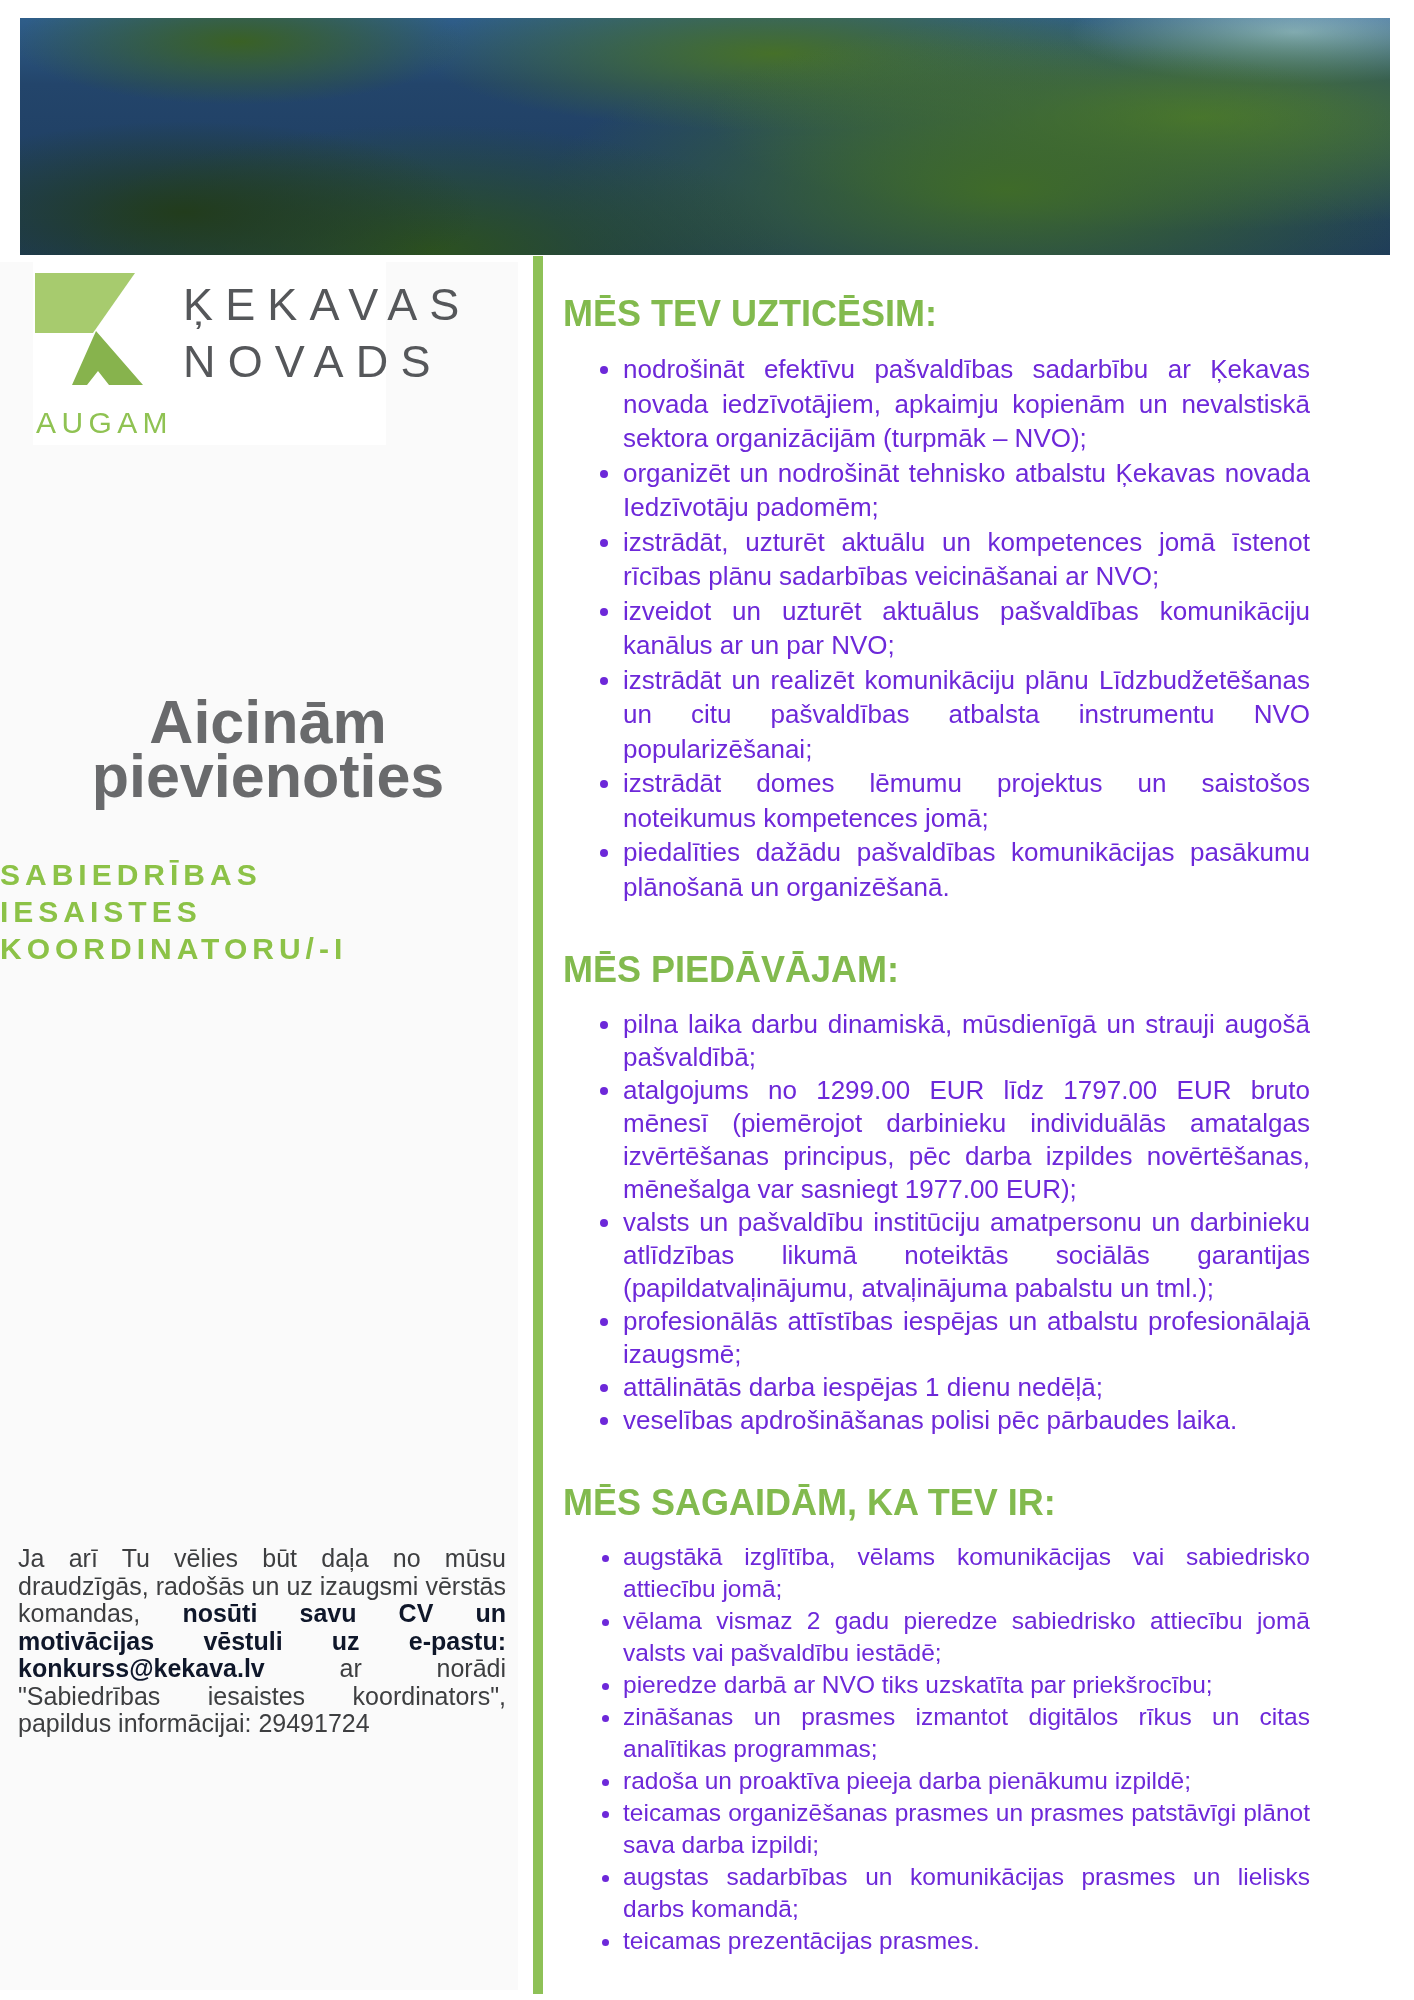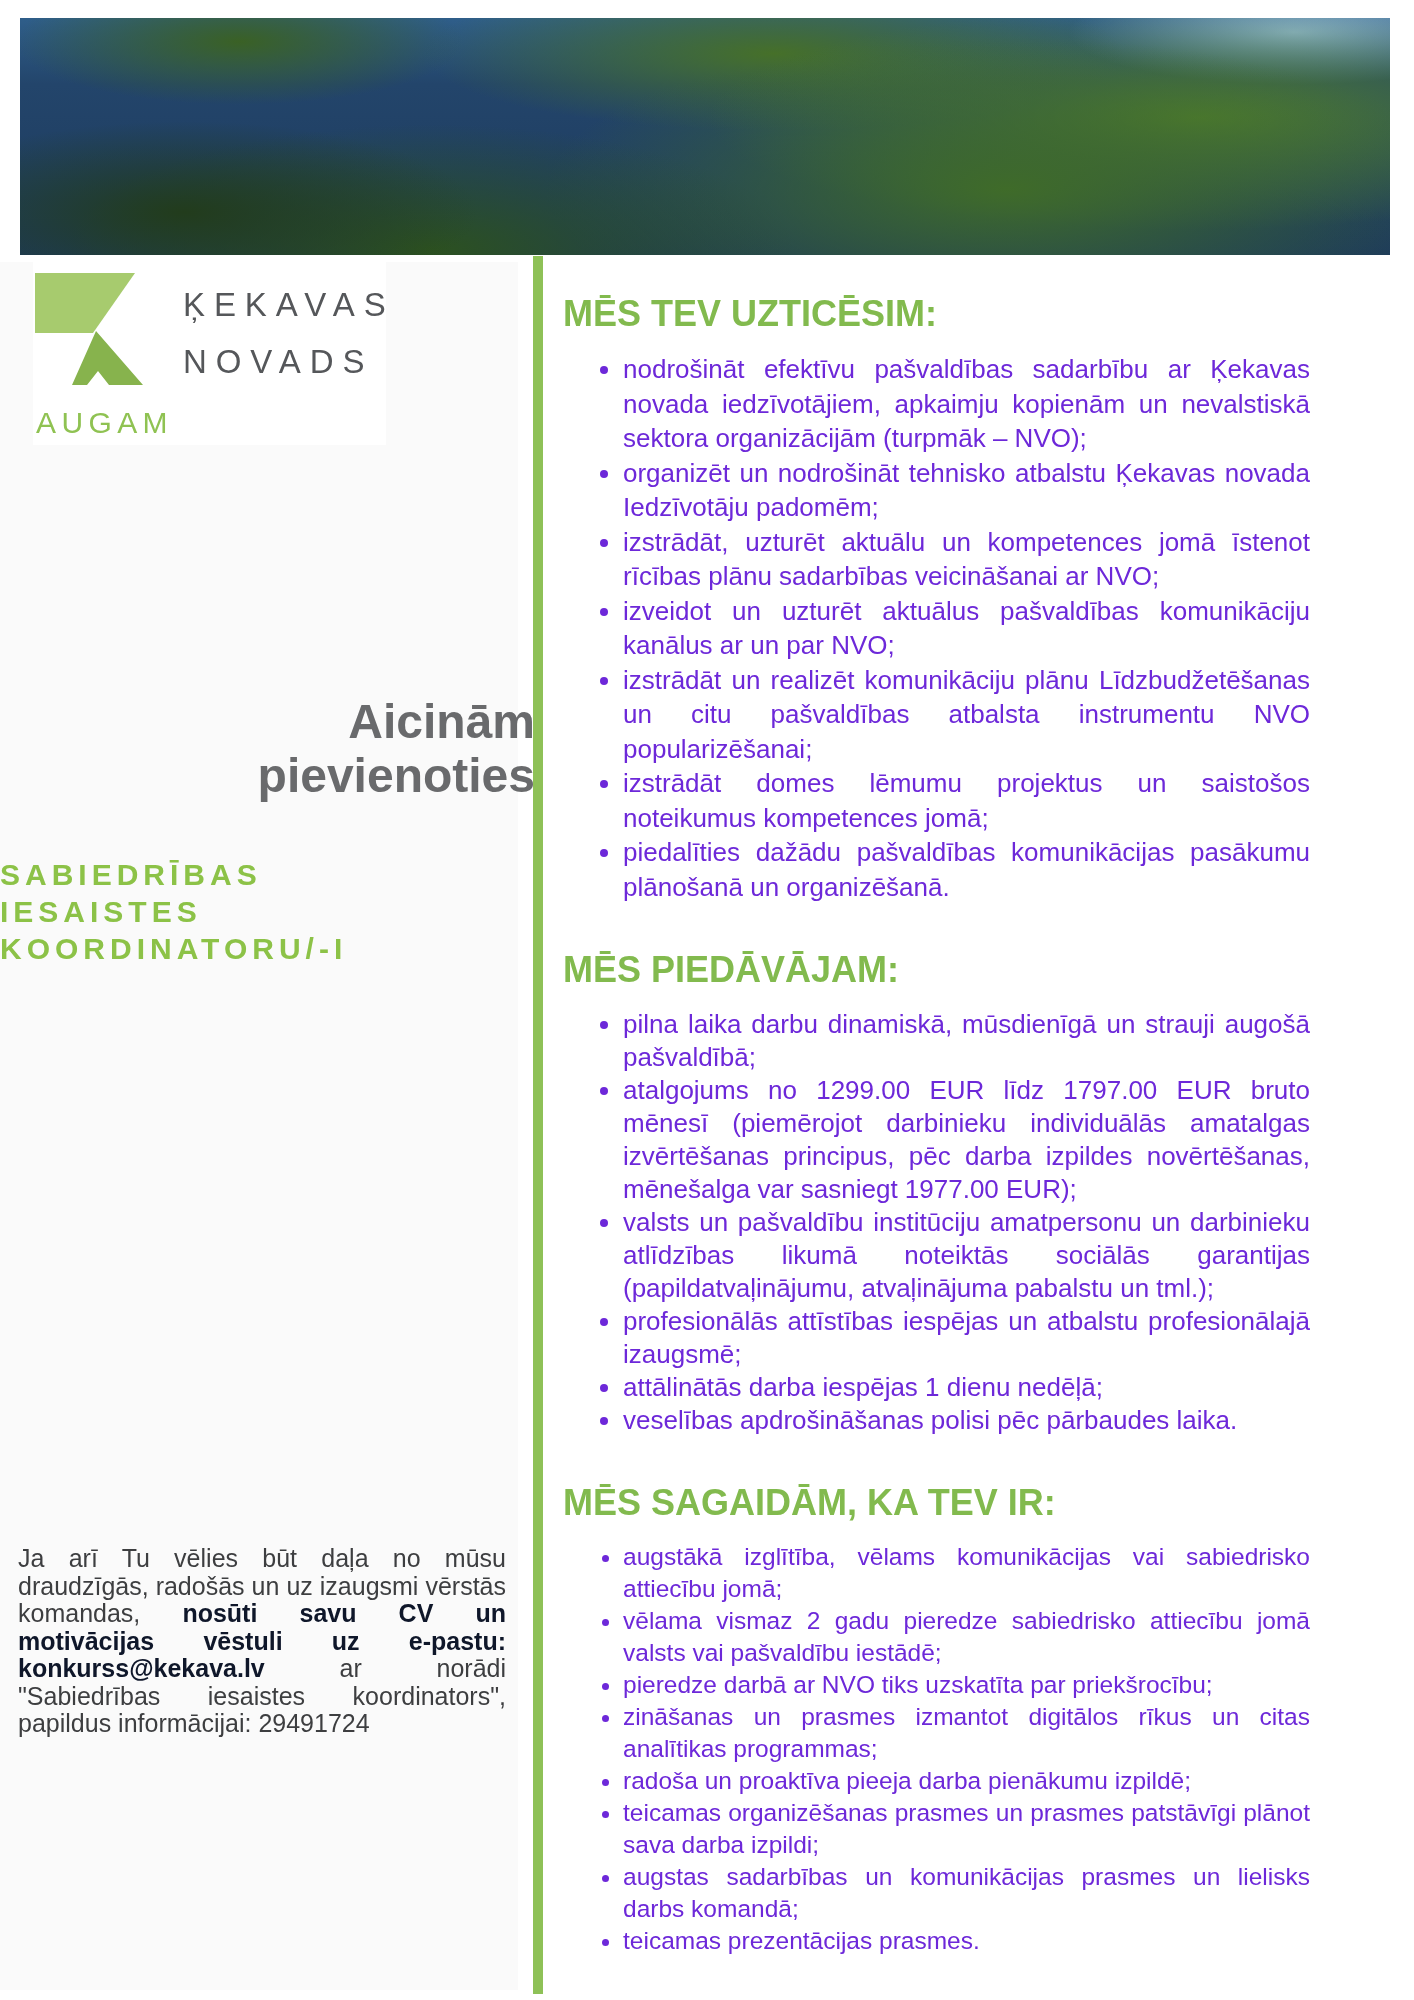--- a/index.html
+++ b/index.html
@@ -20,30 +20,30 @@
       radial-gradient(ellipse 300px 70px at 93% 6%, #8fb7d2 0%, rgba(143,183,210,0) 75%),
       radial-gradient(ellipse 340px 80px at 84% 92%, #1c3a5c 0%, rgba(28,58,92,0) 70%),
       linear-gradient(180deg, #2f5e8a 0%, #23456b 28%, #1d3a5c 100%);
   }
   
   .panel{position:absolute;left:0;top:262px;width:518px;height:1728px;background:#fafafa;}
   .logo-card{position:absolute;left:33px;top:0px;width:353px;height:183px;background:#ffffff;}
   .logo-svg{position:absolute;left:2px;top:11px;width:108px;height:112px;}
   .wordmark{
     position:absolute;left:150px;top:14px;
-    font-size:33px;line-height:57px;font-weight:300;letter-spacing:0.27em;
+    font-size:45px;line-height:57px;font-weight:300;letter-spacing:0.27em;
     color:#55575a;white-space:pre-line;
   }
   .tagline{
     position:absolute;left:3px;top:144px;
     font-size:30px;font-weight:300;letter-spacing:0.18em;color:#8fc252;
   }
   .invite{
-    position:absolute;left:17px;top:433px;width:518px;text-align:right;
-    font-size:48px;line-height:54px;font-weight:bold;color:#696a6c;white-space:pre-line;
+    position:absolute;left:9px;top:433px;width:518px;text-align:center;
+    font-size:61px;line-height:54px;font-weight:bold;color:#696a6c;white-space:pre-line;
   }
   .position-title{
     position:absolute;left:0;top:594px;width:518px;text-align:left;
     font-size:30px;line-height:37px;font-weight:bold;letter-spacing:5px;color:#8cc247;
     white-space:pre-line;
   }
   .left-paras{position:absolute;left:18px;top:1283px;width:488px;color:#3d3e40;}
   .left-paras p{
     margin:0 0 28px 0;font-size:25px;line-height:27.5px;text-align:justify;
     text-justify:inter-word;

